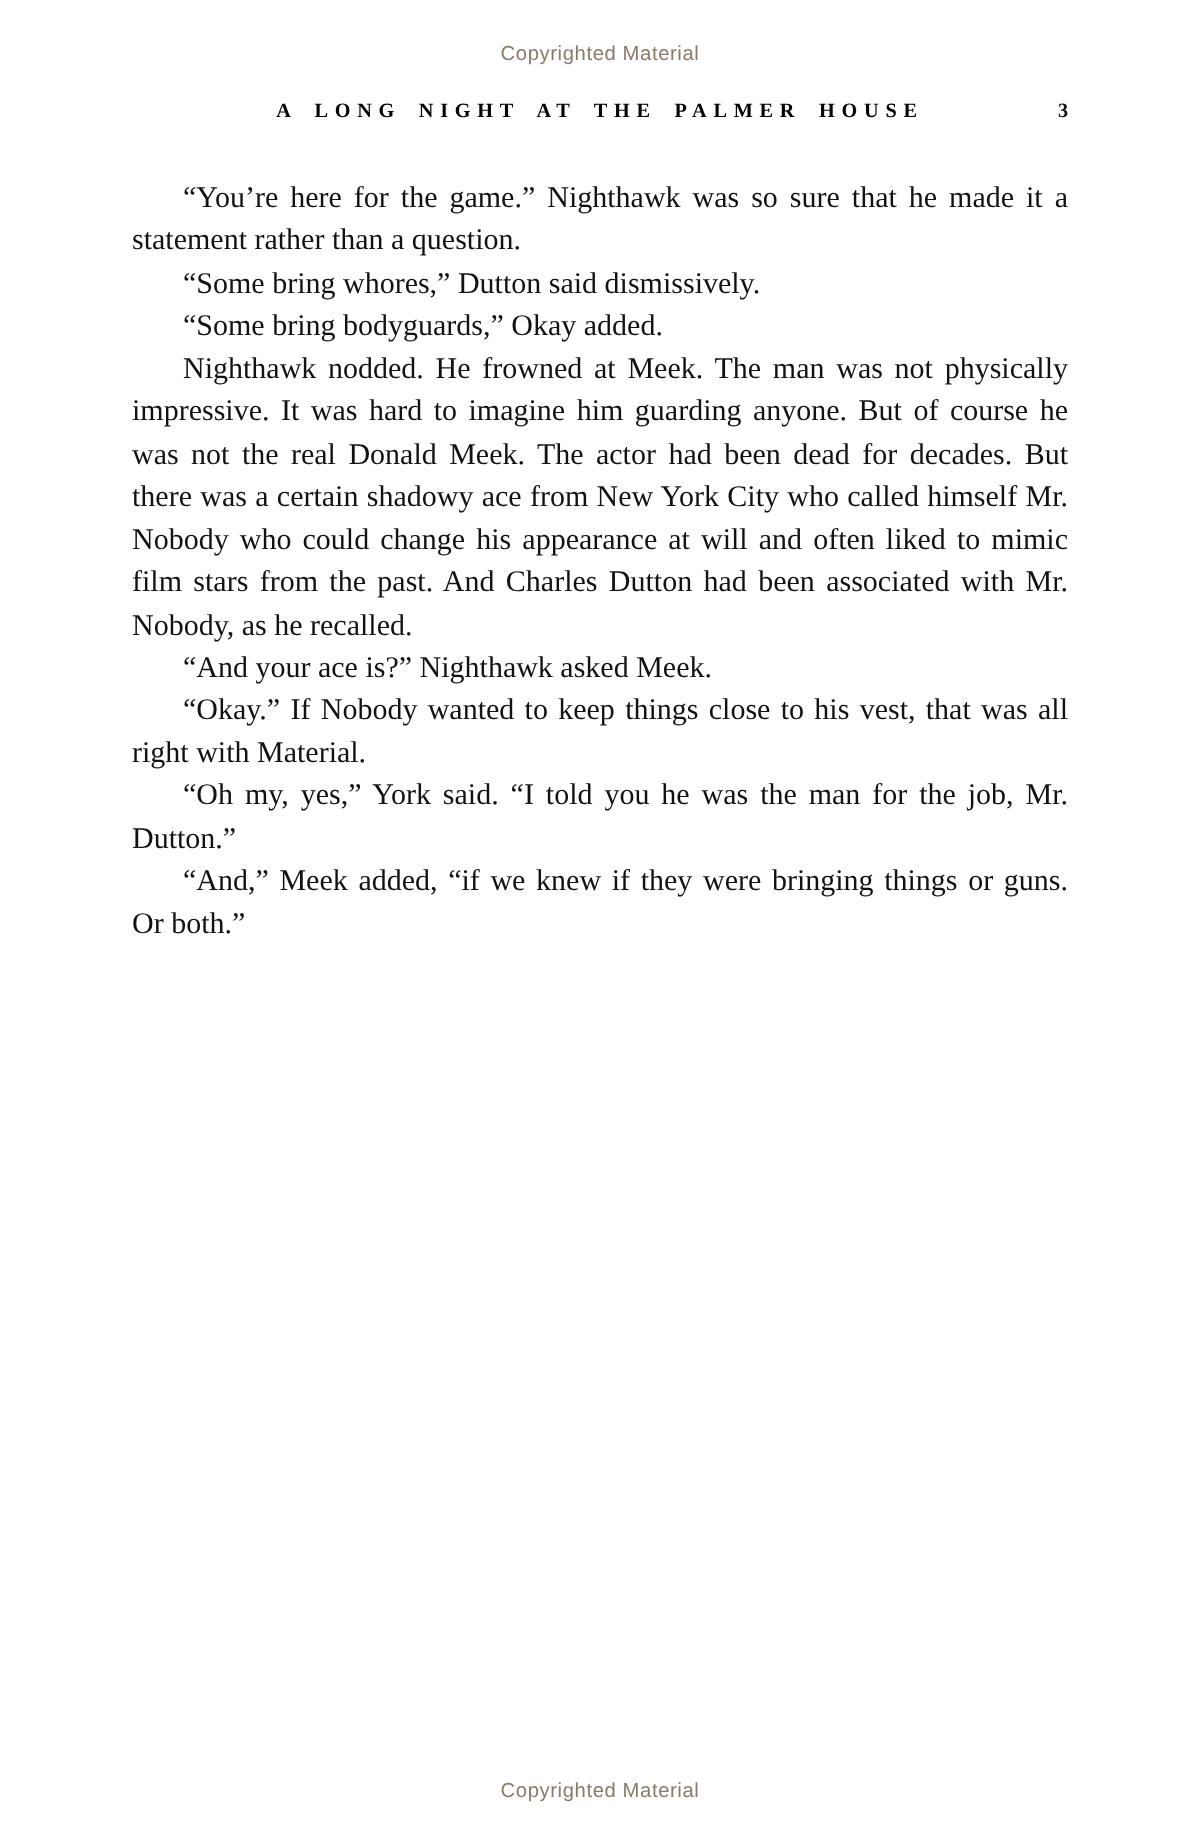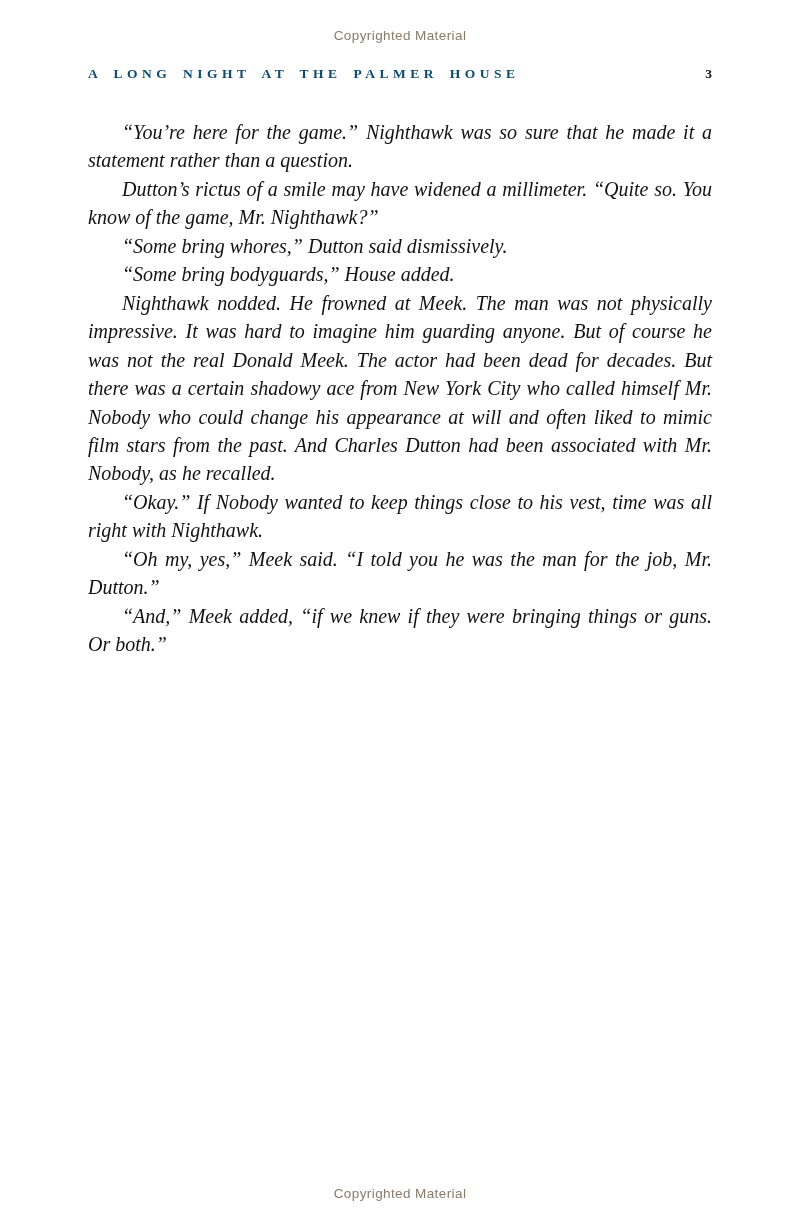--- a/index.html
+++ b/index.html
@@ -32,26 +32,27 @@
     position: absolute;
     top: 66px;
     left: 88px;
     right: 88px;
     height: 20px;
   }
   .running-head {
     position: absolute;
     left: 0;
     right: 0;
+    text-align: center;
     font-family: "Liberation Serif", serif;
     font-weight: bold;
     font-size: 13.5px;
     letter-spacing: 4.5px;
     word-spacing: 4px;
-    color: #0c4a6e;
+    color: #000000;
     white-space: nowrap;
   }
   .page-number {
     position: absolute;
     right: 0;
     top: 0;
     font-family: "Liberation Serif", serif;
     font-weight: bold;
     font-size: 13.5px;
     color: #121212;
@@ -63,41 +64,40 @@
     width: 624px;
     font-size: 20px;
     line-height: 28.45px;
     text-align: justify;
     color: #121212;
   }
   .page-body p {
     margin: 0;
     padding: 0;
     text-indent: 34px;
-    font-style: italic;
   }
 </style>
 </head>
 <body>
 
 <div class="page">
 
   <div class="copyright-notice copyright-top">Copyrighted Material</div>
 
   <div class="running-head-row">
     <div class="running-head">A LONG NIGHT AT THE PALMER HOUSE</div>
     <div class="page-number">3</div>
   </div>
 
   <div class="page-body" id="paragraphs">
       <p>“You’re here for the game.” Nighthawk was so sure that he made it a statement rather than a question.</p>
-      <p>Dutton’s rictus of a smile may have widened a millimeter. “Quite so. You know of the game, Mr. Nighthawk?”</p>
       <p>“Some bring whores,” Dutton said dismissively.</p>
-      <p>“Some bring bodyguards,” House added.</p>
+      <p>“Some bring bodyguards,” Okay added.</p>
       <p>Nighthawk nodded. He frowned at Meek. The man was not physically impressive. It was hard to imagine him guarding anyone. But of course he was not the real Donald Meek. The actor had been dead for decades. But there was a certain shadowy ace from New York City who called himself Mr. Nobody who could change his appearance at will and often liked to mimic film stars from the past. And Charles Dutton had been associated with Mr. Nobody, as he recalled.</p>
-      <p>“Okay.” If Nobody wanted to keep things close to his vest, time was all right with Nighthawk.</p>
-      <p>“Oh my, yes,” Meek said. “I told you he was the man for the job, Mr. Dutton.”</p>
+      <p>“And your ace is?” Nighthawk asked Meek.</p>
+      <p>“Okay.” If Nobody wanted to keep things close to his vest, that was all right with Material.</p>
+      <p>“Oh my, yes,” York said. “I told you he was the man for the job, Mr. Dutton.”</p>
       <p>“And,” Meek added, “if we knew if they were bringing things or guns. Or both.”</p>
     </div>
 
   <div class="copyright-notice copyright-bottom">Copyrighted Material</div>
 
 </div>
 
 </body></html>

